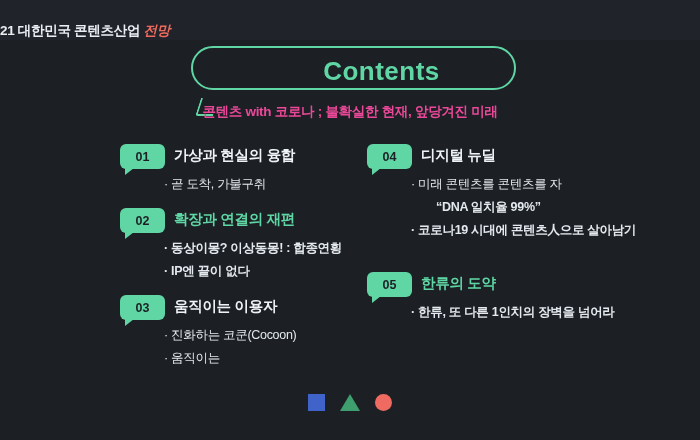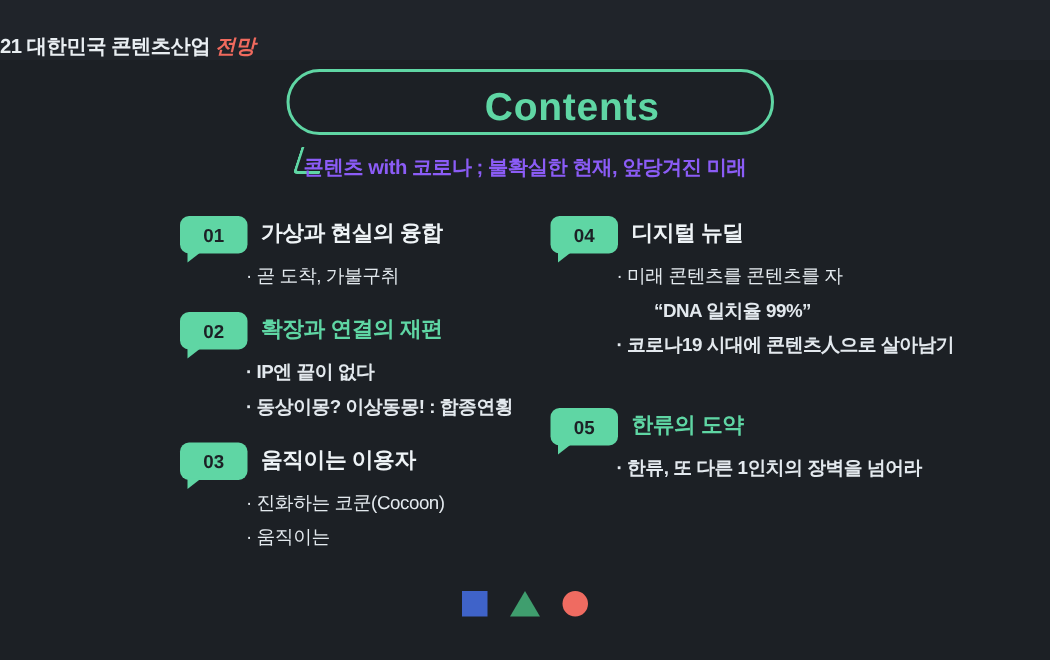--- a/index.html
+++ b/index.html
@@ -87,21 +87,21 @@
   }
 
   .subtitle {
     position: absolute;
     top: 103px;
     left: 0;
     width: 700px;
     text-align: center;
     font-size: 13.5px;
     font-weight: bold;
-    color: #8b5cf6;
+    color: #ec4899;
     letter-spacing: -0.3px;
   }
 
   
   .col-left {
     position: absolute;
     left: 120px;
     top: 143px;
     width: 250px;
   }
@@ -239,22 +239,22 @@
     </div>
 
     <div class="item">
       <div class="badge-wrap">
         <div class="badge">
           <div class="badge-num">02</div>
         </div>
         <div class="item-title accent">확장과 연결의 재편</div>
       </div>
       <div class="bullets">
+        <div class="bullet bold">· 동상이몽? 이상동몽! : 합종연횡</div>
         <div class="bullet bold">· IP엔 끝이 없다</div>
-        <div class="bullet bold">· 동상이몽? 이상동몽! : 합종연횡</div>
       </div>
     </div>
 
     <div class="item">
       <div class="badge-wrap">
         <div class="badge">
           <div class="badge-num">03</div>
         </div>
         <div class="item-title">움직이는 이용자</div>
       </div>

